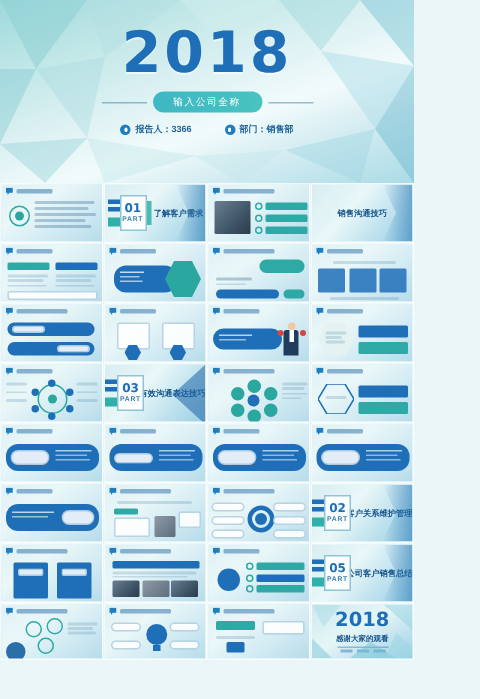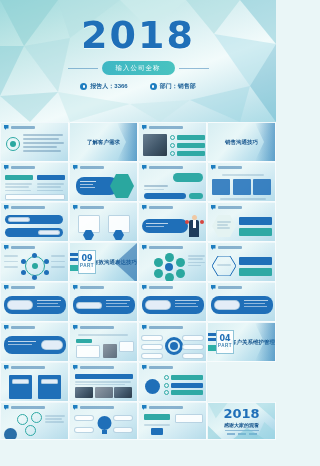--- a/index.html
+++ b/index.html
@@ -204,20 +204,30 @@
           <i class="line" style="width:40px"></i>
           <i class="line" style="width:36px"></i>
           <i class="line" style="width:41px"></i>
           <i class="line" style="width:34px"></i>
           <i class="line" style="width:38px"></i>
         </div>
       </div>
 
       <div class="cell">
         <div class="part-wrap">
+          <div class="part-badge">
+            <i class="sq-tl"></i>
+            <i class="sq-tl2"></i>
+            <i class="sq-bl"></i>
+            <i class="acc"></i>
+            <div class="box">
+              <span class="pn">01</span>
+              <span class="pl">PART</span>
+            </div>
+          </div>
           <span class="part-title">了解客户需求</span>
           <i class="arrow-r"></i>
         </div>
       </div>
 
       <div class="cell">
         <div class="s-head">
             <i class="tag"></i>
             <i class="ht w2"></i>
           </div>
@@ -395,21 +405,21 @@
       </div>
 
       <div class="cell">
         <div class="part-wrap">
           <div class="part-badge">
             <i class="sq-tl"></i>
             <i class="sq-tl2"></i>
             <i class="sq-bl"></i>
             <i class="acc"></i>
             <div class="box">
-              <span class="pn">09</span>
+              <span class="pn">03</span>
               <span class="pl">PART</span>
             </div>
           </div>
           <span class="part-title">有效沟通表达技巧</span>
           <i class="tri-dark" style="right:0;top:0;width:22px;height:40px;clip-path:polygon(100% 0,100% 100%,0 50%);"></i>
         </div>
       </div>
 
       <div class="cell">
         <div class="s-head">
@@ -543,21 +553,21 @@
       </div>
 
       <div class="cell">
         <div class="part-wrap">
           <div class="part-badge">
             <i class="sq-tl"></i>
             <i class="sq-tl2"></i>
             <i class="sq-bl"></i>
             <i class="acc"></i>
             <div class="box">
-              <span class="pn">04</span>
+              <span class="pn">02</span>
               <span class="pl">PART</span>
             </div>
           </div>
           <span class="part-title">客户关系维护管理</span>
           <i class="arrow-r"></i>
         </div>
       </div>
     </div>
 
     <div class="row">
@@ -604,20 +614,36 @@
               <i class="ring" style="width:5px;height:5px;display:block"></i>
               <i class="blue-bar" style="width:32px;height:5px;display:block"></i>
             </div>
           <div style="display:flex;align-items:center;gap:2px;">
               <i class="ring" style="width:5px;height:5px;display:block"></i>
               <i class="teal-bar" style="width:32px;height:5px;display:block"></i>
             </div>
         </div>
       </div>
 
+      <div class="cell">
+        <div class="part-wrap">
+          <div class="part-badge">
+            <i class="sq-tl"></i>
+            <i class="sq-tl2"></i>
+            <i class="sq-bl"></i>
+            <i class="acc"></i>
+            <div class="box">
+              <span class="pn">05</span>
+              <span class="pl">PART</span>
+            </div>
+          </div>
+          <span class="part-title">公司客户销售总结</span>
+          <i class="arrow-r"></i>
+        </div>
+      </div>
     </div>
 
     <div class="row last">
       <div class="cell">
         <div class="s-head">
             <i class="tag"></i>
             <i class="ht w2"></i>
           </div>
         <div class="ring" style="position:absolute;left:16px;top:11px;width:11px;height:11px;"></div>
         <div class="ring" style="position:absolute;left:30px;top:9px;width:11px;height:11px;"></div>

